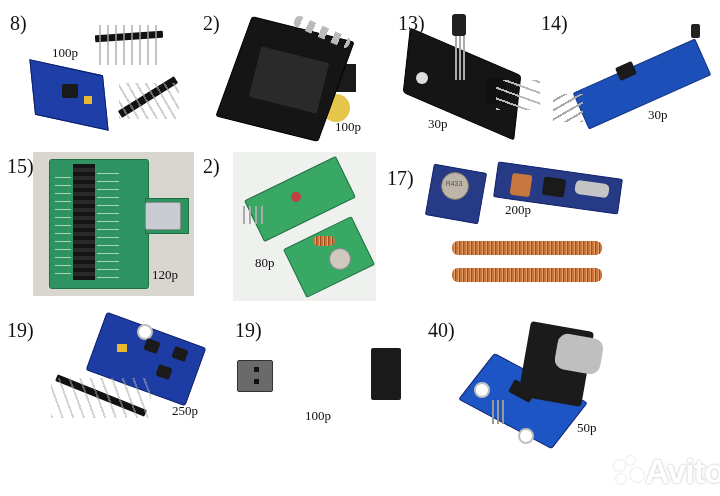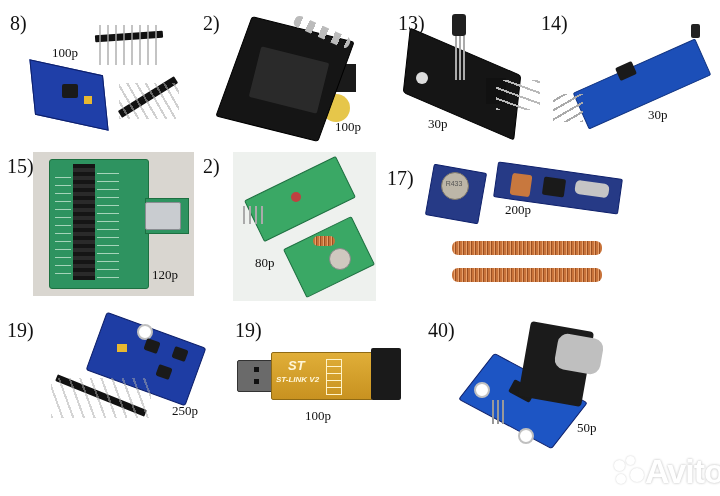--- a/index.html
+++ b/index.html
@@ -120,25 +120,20 @@
   <div style="position:absolute;left:6px;top:60px;width:100px;height:40px;background:repeating-linear-gradient(70deg,#aaa 0 2px,transparent 2px 10px);opacity:.5"></div>
 </div>
 <div class="price" style="left:172px;top:404px">250р</div>
 
 <div class="num" style="left:235px;top:320px">19)</div>
 <div class="item" style="left:237px;top:352px;width:170px;height:48px">
   <div style="position:absolute;left:0;top:8px;width:34px;height:30px;background:#6a6a6a;border:1px solid #333;border-radius:2px;">
     <div style="position:absolute;left:16px;top:6px;width:5px;height:5px;background:#111;"></div>
     <div style="position:absolute;left:16px;top:18px;width:5px;height:5px;background:#111;"></div>
   </div>
-  <div style="position:absolute;left:34px;top:0;width:100px;height:46px;background:linear-gradient(180deg,#e0ae38,#c89220);border:1px solid #8f6a14;border-radius:2px;">
-    <div style="position:absolute;left:16px;top:5px;width:22px;font-family:'Liberation Sans',sans-serif;font-weight:bold;font-style:italic;font-size:13px;color:#fff6d8;">ST</div>
-    <div style="position:absolute;left:4px;top:22px;font-family:'Liberation Sans',sans-serif;font-weight:bold;font-style:italic;font-size:8px;color:#fff6d8;white-space:nowrap;">ST-LINK V2</div>
-    <div style="position:absolute;left:54px;top:6px;width:14px;height:34px;border:1px solid #fff3c8;background:repeating-linear-gradient(0deg,transparent 0 6px,#fff3c8 6px 7px);"></div>
-  </div>
   <div style="position:absolute;left:134px;top:-4px;width:30px;height:52px;background:#1a1a1a;border-radius:2px;"></div>
 </div>
 <div class="price" style="left:305px;top:409px">100р</div>
 
 <div class="num" style="left:428px;top:320px">40)</div>
 <div class="item" style="left:462px;top:322px;width:150px;height:122px">
   <div class="pcb-blue" style="position:absolute;left:8px;top:50px;width:104px;height:56px;background:#1d55c4;transform:rotate(28deg) skewX(-10deg);border-radius:3px;"></div>
   <div style="position:absolute;left:12px;top:60px;width:12px;height:12px;border-radius:50%;background:#fff;border:2px solid #c0c0c0;"></div>
   <div style="position:absolute;left:56px;top:106px;width:12px;height:12px;border-radius:50%;background:#fff;border:2px solid #c0c0c0;"></div>
   <div class="chip" style="left:48px;top:62px;width:24px;height:14px;transform:rotate(28deg);"></div>

